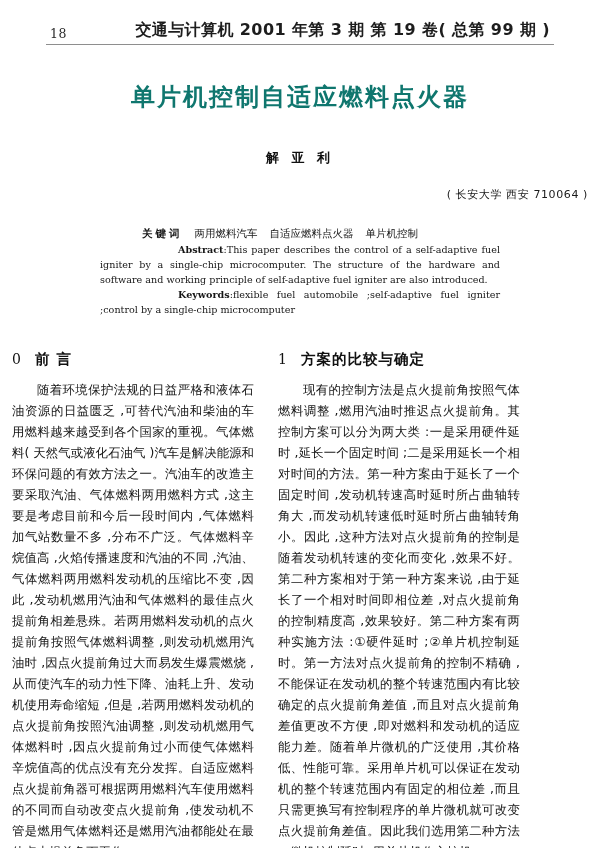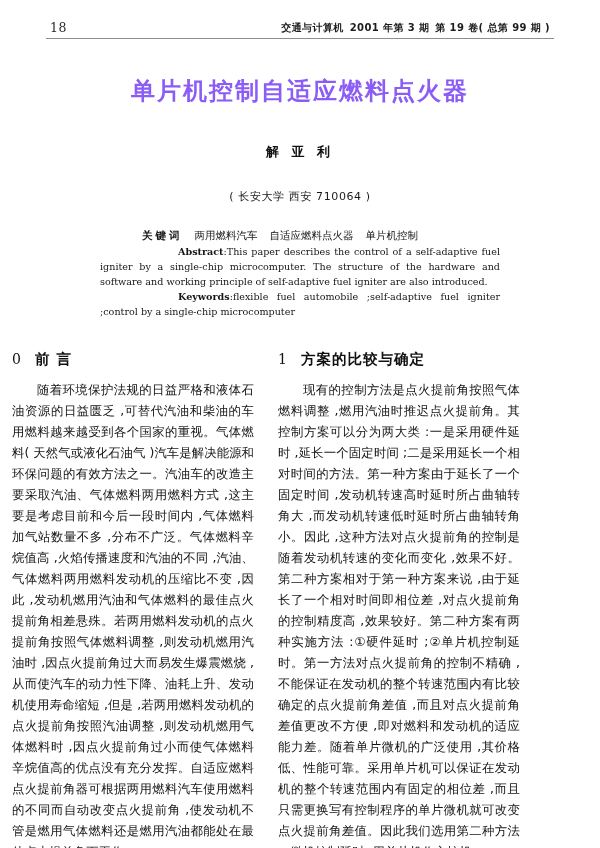--- a/index.html
+++ b/index.html
@@ -31,54 +31,54 @@
     padding: 8px 38px 3px 38px;
     box-sizing: border-box;
   }
   .runhead-page {
     font-size: 12.5px;
     font-family: "DejaVu Serif", serif;
     color: #2b2b2b;
     letter-spacing: .5px;
   }
   .runhead-journal {
-    font-size: 10px;
+    font-size: 16px;
     font-weight: bold;
     color: #1d1d1d;
     letter-spacing: .4px;
     white-space: nowrap;
   }
   .runhead-journal .sp { display:inline-block; width:6px; }
   .rule {
     height: 1px;
     background: #8e8e8e;
     margin: 0 34px 0 34px;
   }
 
   
   .title {
     text-align: center;
     font-size: 24px;
     font-weight: bold;
     letter-spacing: 2px;
     margin-top: 36px;
-    color: #8b5cf6;
+    color: #0f766e;
   }
   .author {
     text-align: center;
     font-size: 13px;
     font-weight: bold;
     letter-spacing: 4px;
     margin-top: 36px;
     color: #111;
   }
   .affil {
-    text-align: center;
+    text-align: right;
     font-size: 11px;
-    margin-top: 28px;
+    margin-top: 20px;
     color: #1a1a1a;
     letter-spacing: .6px;
   }
 
   
   .absblock {
     margin: 22px 88px 0 88px;
     font-size: 10.5px;
     line-height: 18px;
     color: #161616;

